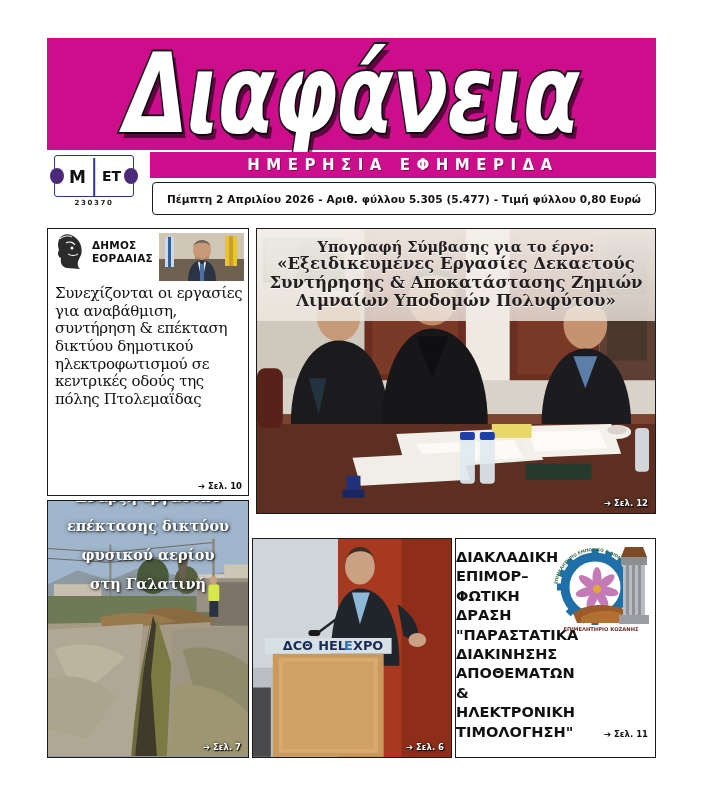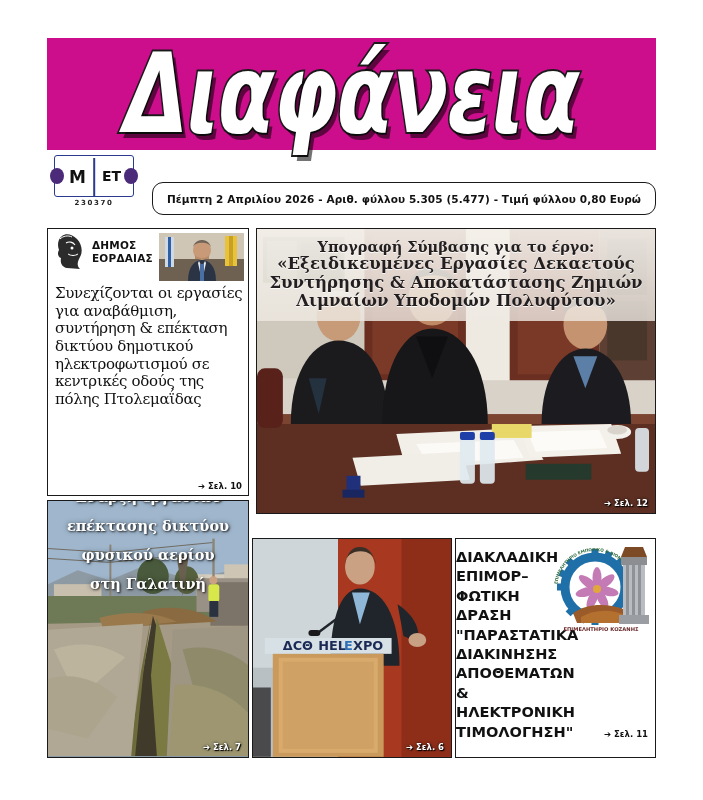--- a/index.html
+++ b/index.html
@@ -70,21 +70,21 @@
     position:absolute;right:12px;top:12px;font-size:14px;font-weight:800;color:#111;
   }
   .met-num{
     position:absolute;left:0;top:44px;width:88px;text-align:center;
     font-size:7px;font-weight:700;letter-spacing:1.6px;color:#222;
   }
 
   
   .infobox{
     position:absolute;left:152px;top:182px;width:504px;height:33px;
-    border:1.2px solid #1a1a1a;border-radius:11px;background:#fff;
+    border:1.2px solid #1a1a1a;border-radius:4px;background:#fff;
     box-sizing:border-box;
     display:flex;flex-direction:column;align-items:center;justify-content:center;
   }
   .info-line1{font-size:10.5px;font-weight:800;color:#111;white-space:nowrap;letter-spacing:.1px;}
   .info-line2{font-size:10.5px;font-weight:700;color:#111;white-space:nowrap;margin-top:1px;letter-spacing:-.1px;}
 
   
   .left-col{
     position:absolute;left:47px;top:228px;width:202px;height:268px;
     border:1.2px solid #1a1a1a;background:#fff;box-sizing:border-box;
@@ -188,20 +188,23 @@
 </style>
 </head>
 <body>
 
 <div class="page">
 
   <div class="masthead">
     <div class="masthead-title">Διαφάνεια</div>
   </div>
 
+  <div class="subbar">
+    <div class="subbar-text">ΗΜΕΡΗΣΙΑ ΕΦΗΜΕΡΙΔΑ</div>
+  </div>
 
   <div class="met-logo">
     <div class="met-book">
       <div class="met-spine"></div>
       <div class="met-m">M</div>
       <div class="met-et">ET</div>
     </div>
     <div class="met-dot l"></div>
     <div class="met-dot r"></div>
     <div class="met-num">230370</div>

